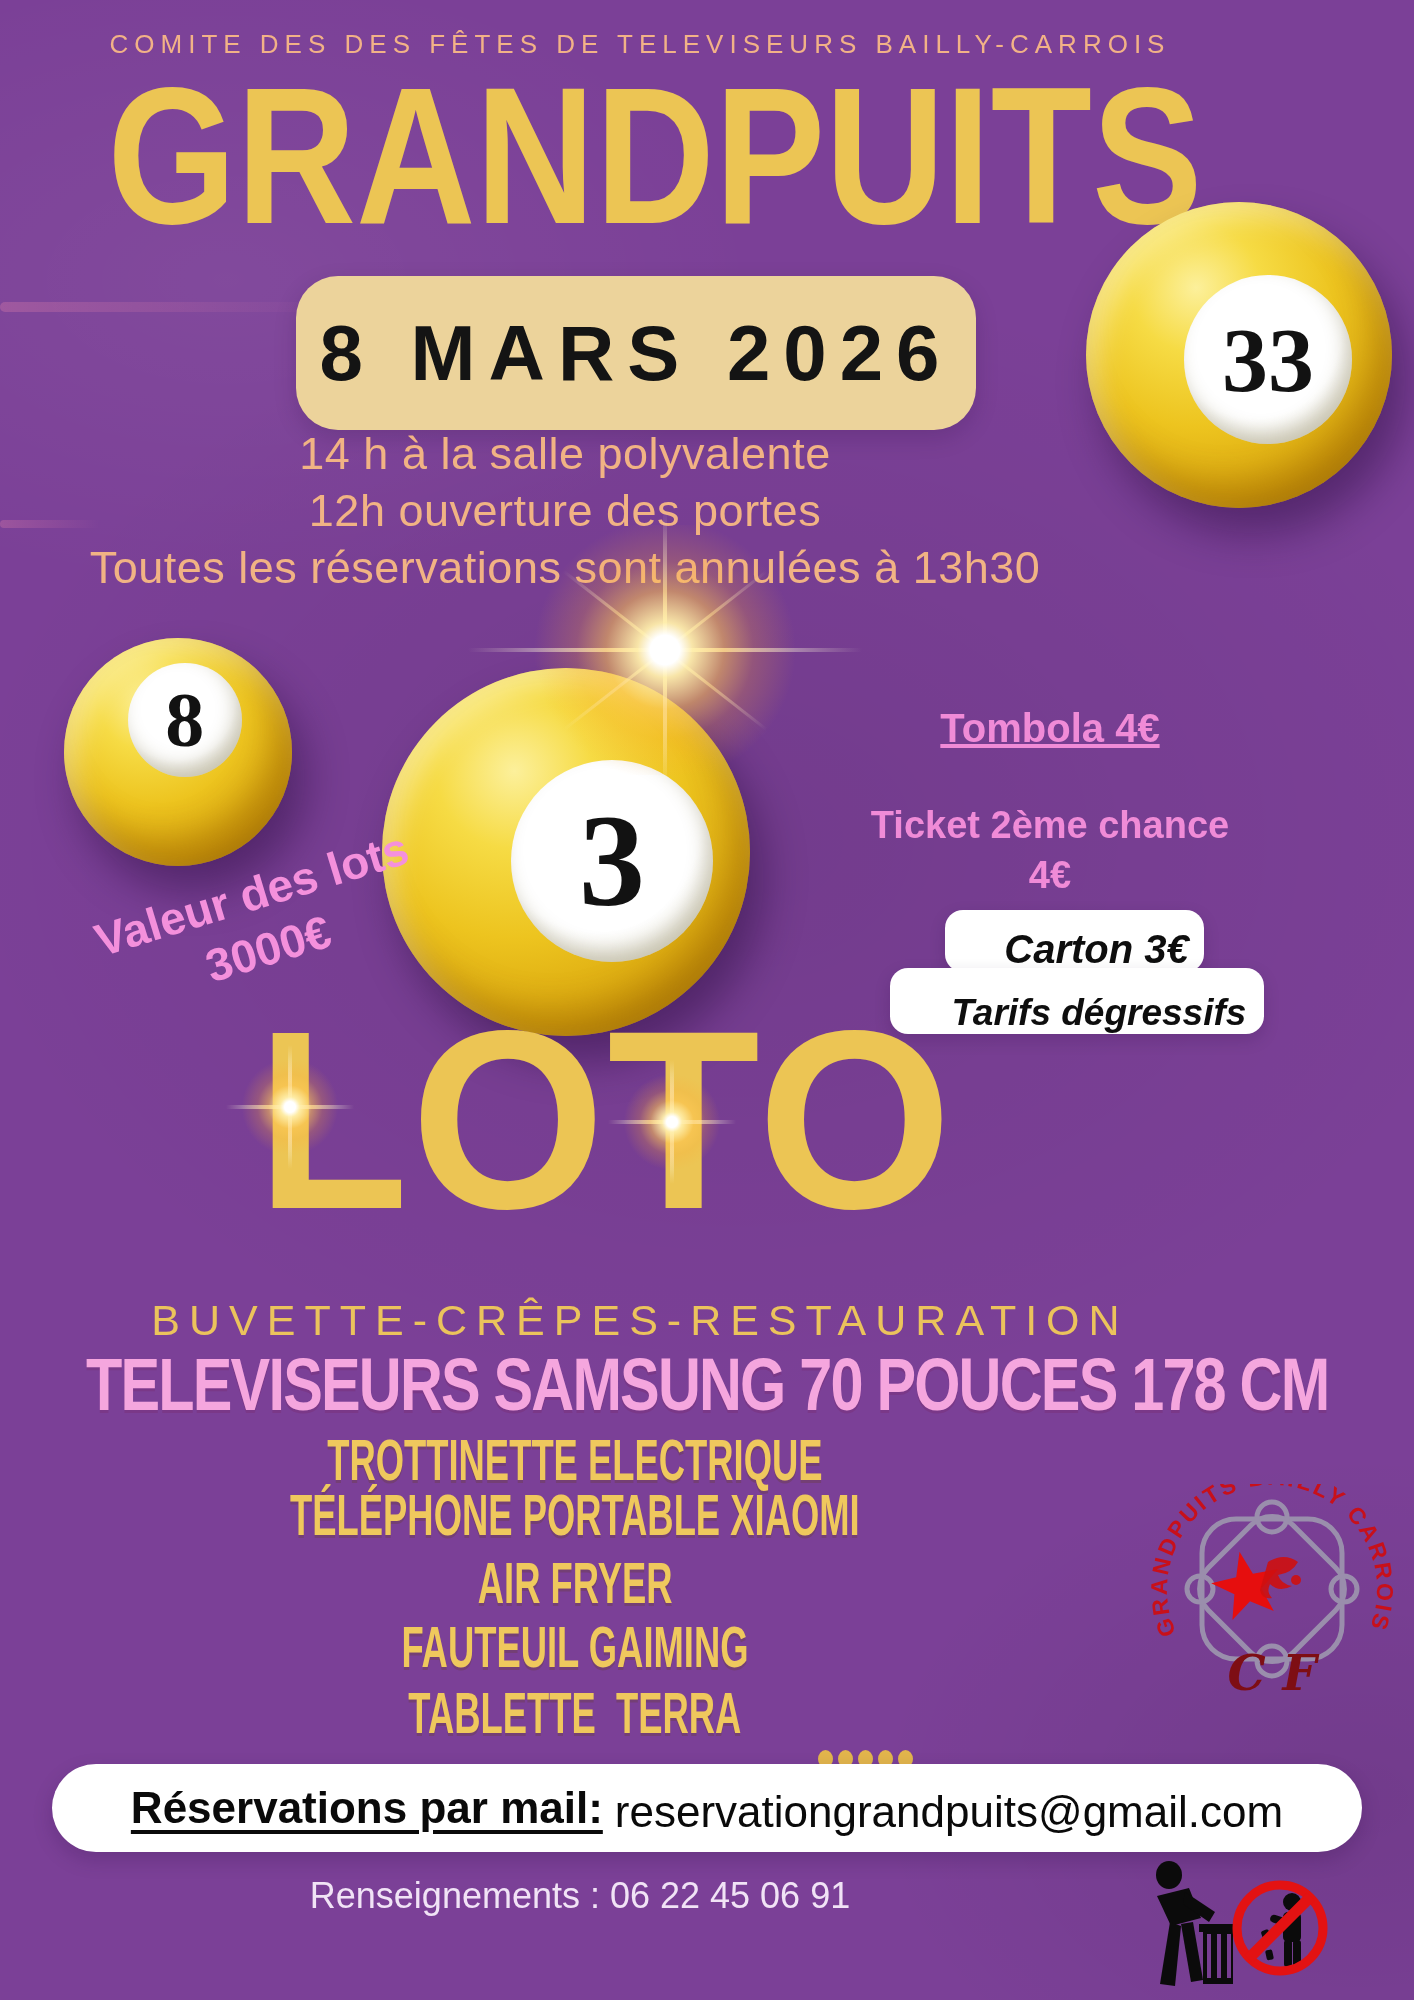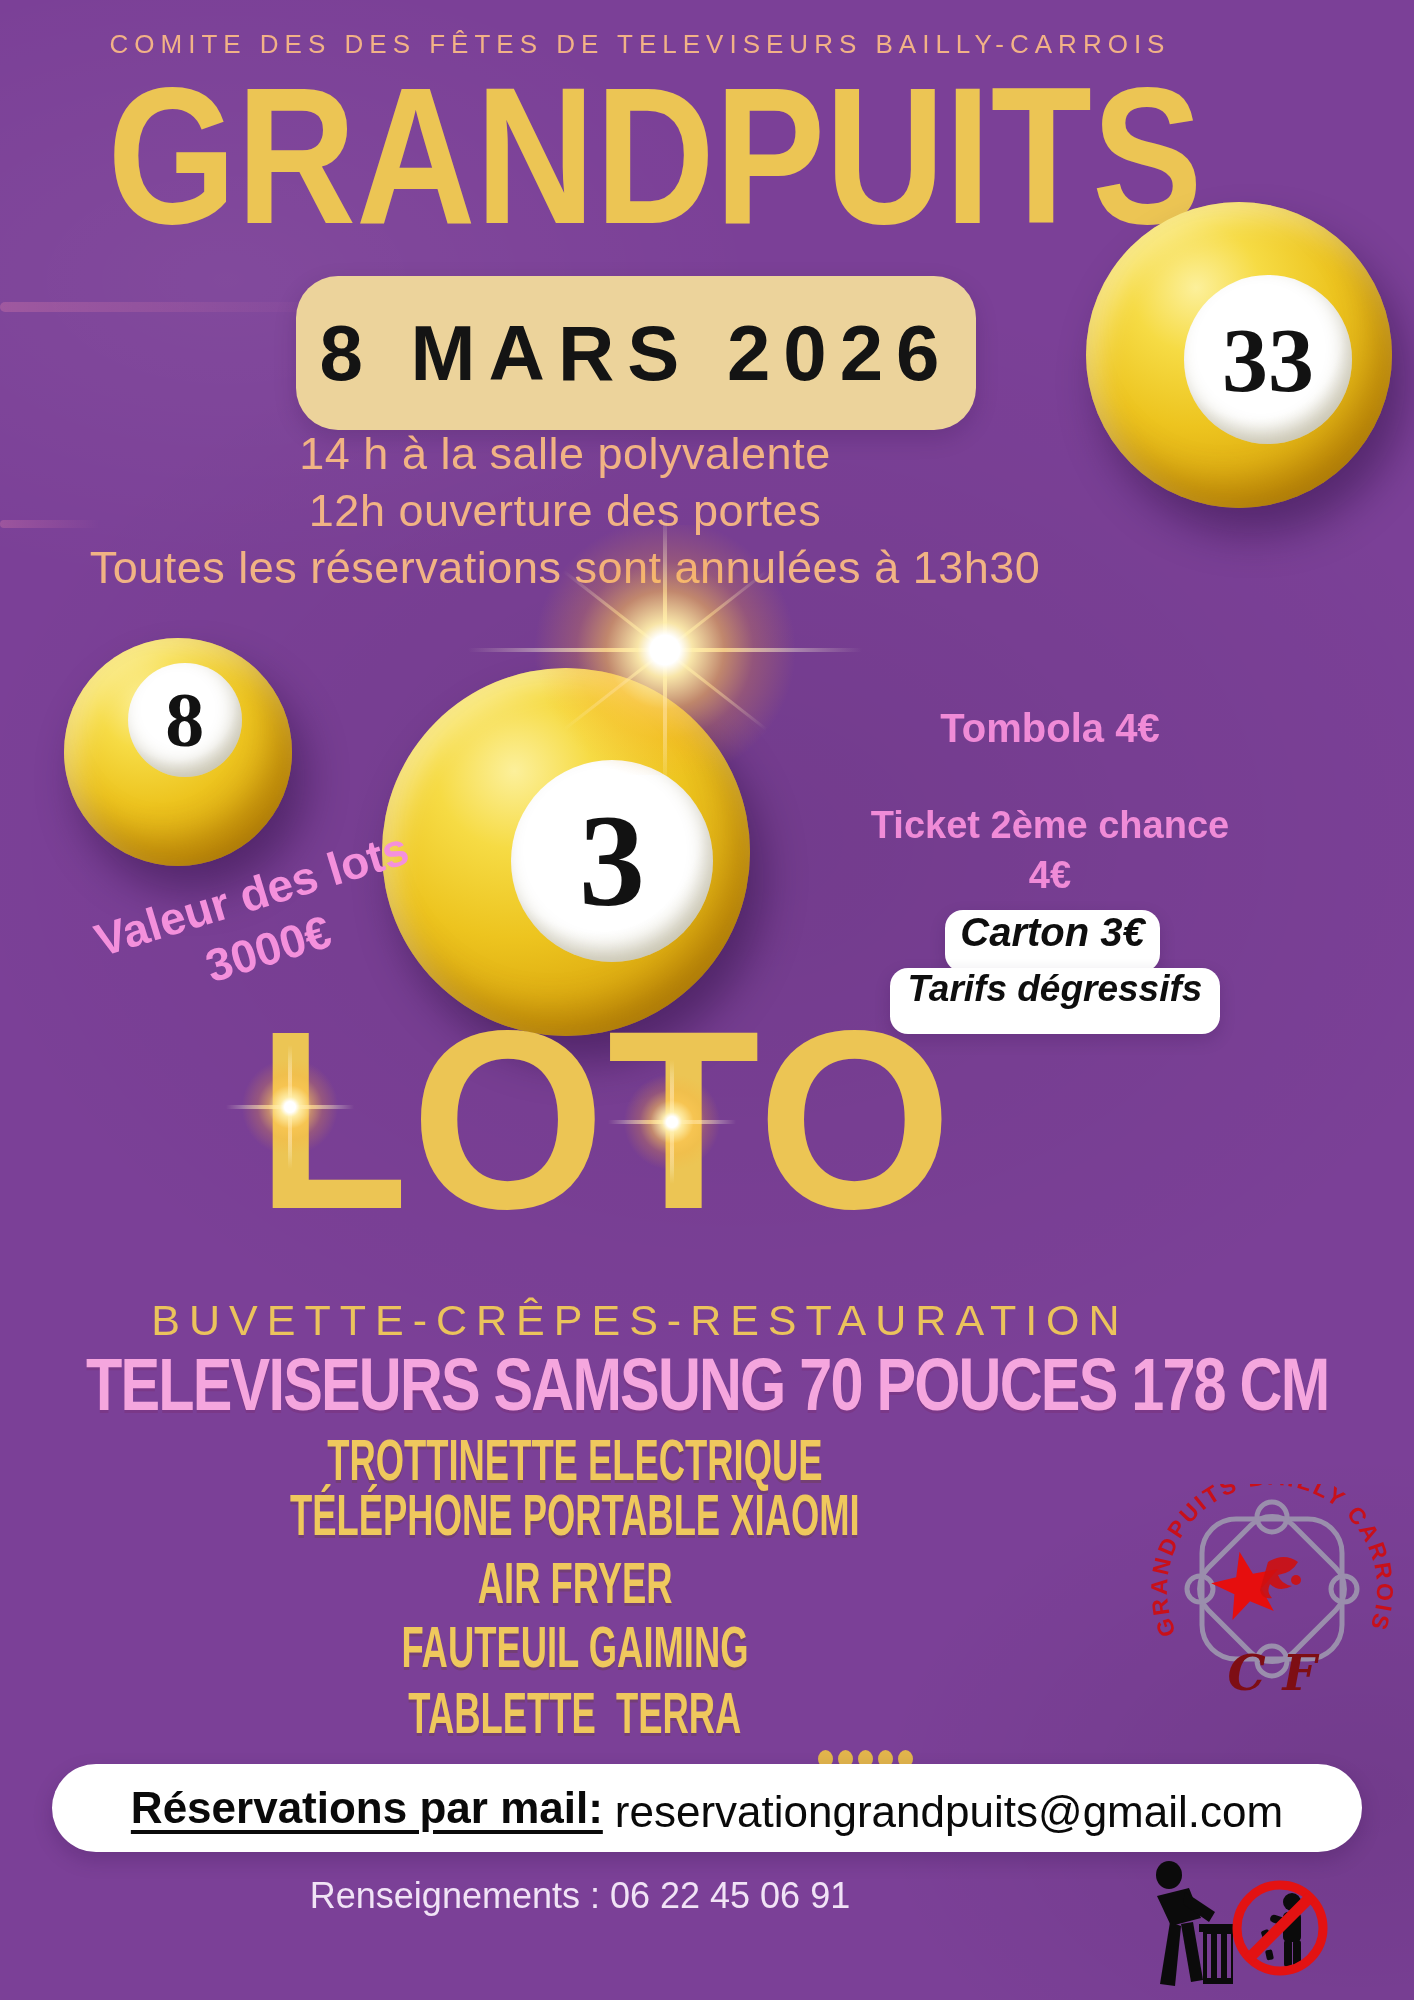--- a/index.html
+++ b/index.html
@@ -39,22 +39,22 @@
     background:radial-gradient(circle, #FFFFFF 0 7%, rgba(255,238,170,.95) 13%, rgba(255,196,80,.55) 28%, rgba(255,170,50,.22) 42%, rgba(255,150,40,0) 62%);}
   .sparkle .rh{left:-8%;right:-8%;top:calc(50% - 2px);height:4px;
     background:linear-gradient(90deg,rgba(255,240,190,0),rgba(255,250,220,.95) 42% 58%,rgba(255,240,190,0));}
   .sparkle .rv{top:-6%;bottom:-6%;left:calc(50% - 2px);width:4px;
     background:linear-gradient(180deg,rgba(255,240,190,0),rgba(255,252,230,.95) 42% 58%,rgba(255,240,190,0));}
   .sparkle .rd1,.sparkle .rd2{left:12%;right:12%;top:calc(50% - 1.5px);height:3px;
     background:linear-gradient(90deg,rgba(255,240,190,0),rgba(255,250,225,.85) 45% 55%,rgba(255,240,190,0));}
   .sparkle .rd1{transform:rotate(38deg);} .sparkle .rd2{transform:rotate(-38deg);}
 
   .pink-bold{color:#F08BD7;font-weight:bold;}
-  .white-pill{background:#FFFFFF;border-radius:18px;display:flex;align-items:flex-start;justify-content:center;
-    box-shadow:0 6px 16px rgba(40,10,60,.18);}
+  .white-pill{background:#FFFFFF;border-radius:18px;display:flex;align-items:flex-end;justify-content:center;
+    box-shadow:0 6px 16px rgba(40,10,60,.18);padding-left:44px;}
   .white-pill span{font-style:italic;font-weight:bold;color:#0E0E0E;}
   .lots-rot{transform:rotate(-17deg);color:#F490DC;font-weight:bold;font-size:46px;line-height:57px;}
 
   .loto{left:0;top:995px;width:1210px;line-height:1;color:#ECC554;font-weight:bold;}
   .buvette{left:0;top:1296px;width:1280px;color:#EBC35C;font-weight:normal;font-size:43px;letter-spacing:9px;}
   .tv-line{left:0;top:1348px;width:1414px;color:#F5A6DE;font-weight:bold;line-height:1.1;
     text-shadow:0 3px 0 rgba(120,30,90,.25);}
   .prize-line{left:0;width:1150px;color:#EFC85D;font-weight:bold;line-height:1.15;
     text-shadow:0 3px 0 rgba(90,60,0,.22);}
 
@@ -110,21 +110,21 @@
   </div>
 
   <div class="sparkle" style="left:495px;top:525px;width:340px;height:250px;">
     <i class="rh"></i>
       <i class="rv"></i>
       <i class="rd1"></i>
       <i class="rd2"></i>
       <i class="glow"></i>
   </div>
 
-  <div class="abs ctr pink-bold" style="left:880px;top:706px;width:340px;font-size:40px;">Tombola 4€</div>
+  <div class="abs ctr pink-bold" style="left:880px;top:706px;width:340px;font-size:40px;text-decoration:underline;">Tombola 4€</div>
   <div class="abs ctr pink-bold" style="left:850px;top:800px;width:400px;font-size:38px;line-height:50px;">
     <div>Ticket 2ème chance</div>
     <div>4€</div>
   </div>
   <div class="abs white-pill" style="left:945px;top:910px;width:215px;height:62px;">
     <span style="font-size:40px;">Carton 3€</span>
   </div>
   <div class="abs white-pill" style="left:890px;top:968px;width:330px;height:66px;">
     <span style="font-size:37px;">Tarifs dégressifs</span>
   </div>

